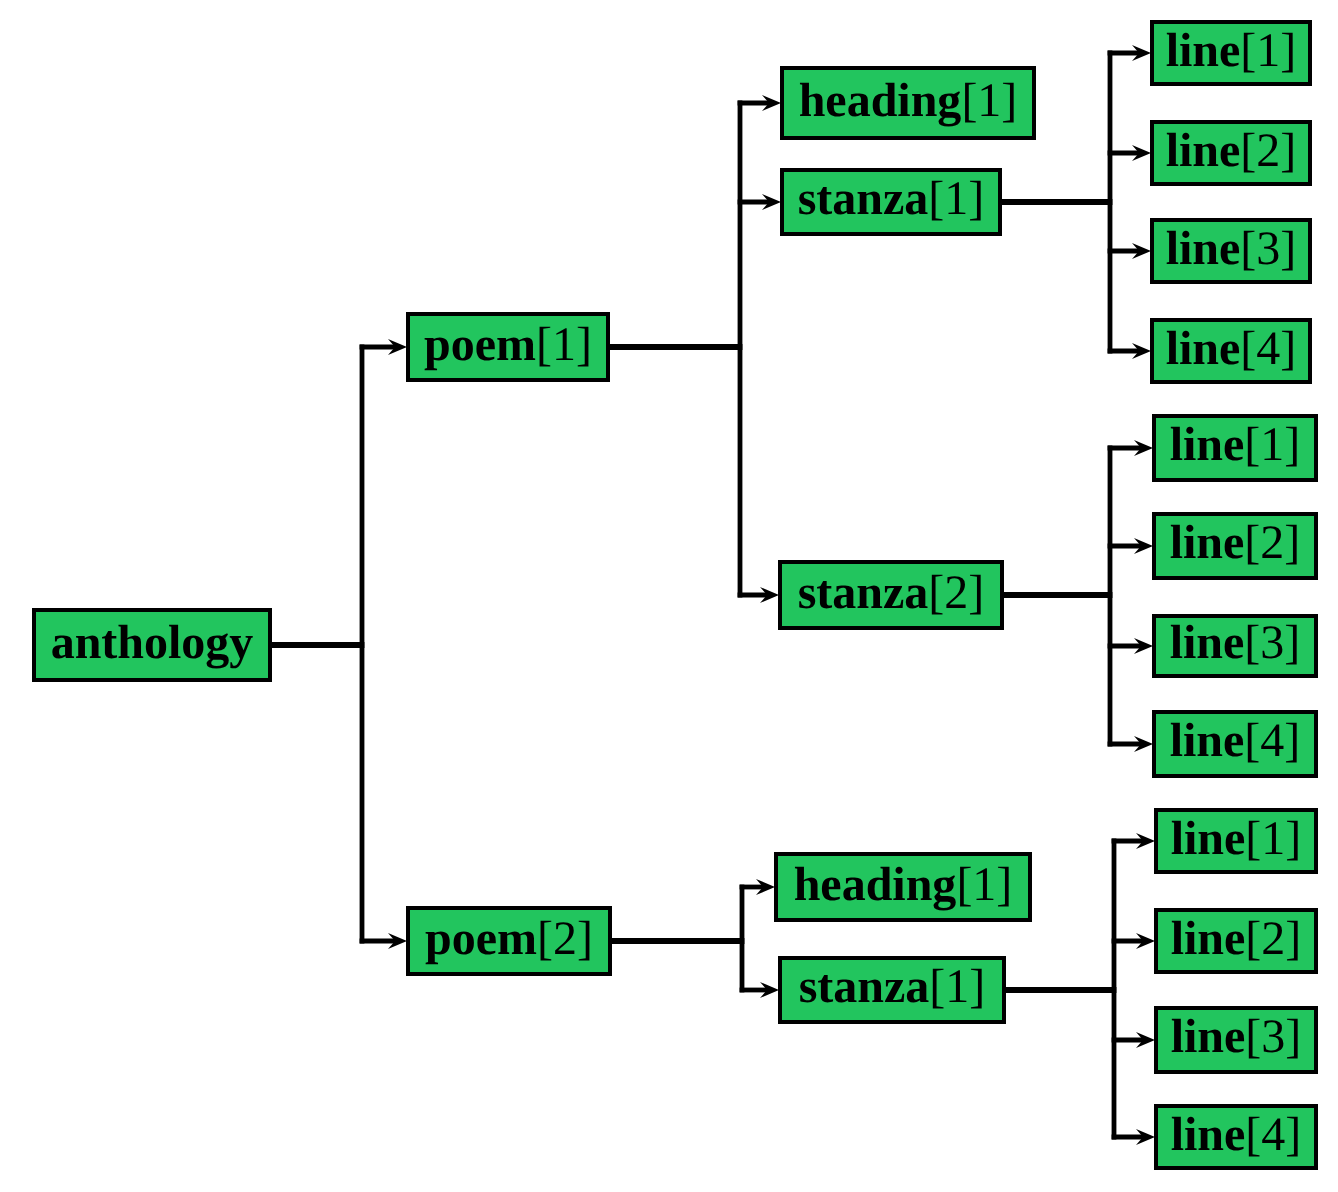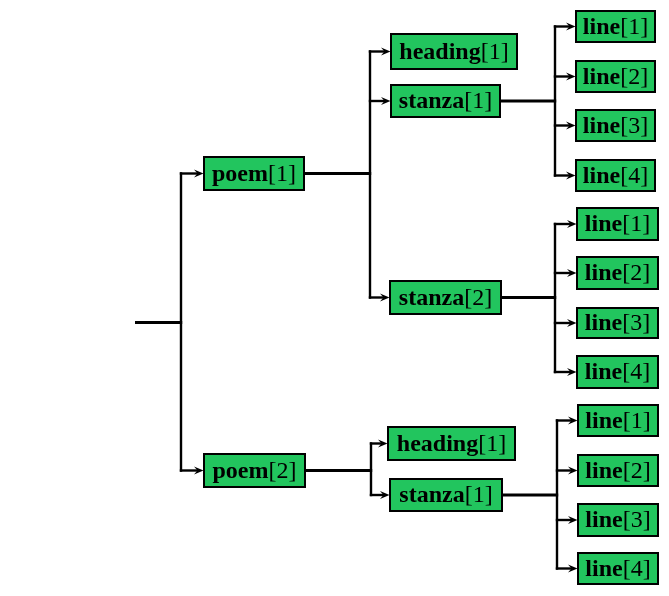--- a/index.html
+++ b/index.html
@@ -86,20 +86,24 @@
       <line x1="557" y1="419.3" x2="557" y2="569.7" stroke="#000000" stroke-width="2.4"></line>
       <line x1="555.8" y1="420.5" x2="573" y2="420.5" stroke="#000000" stroke-width="2.4"></line>
       <polygon points="577.5,420.5 568,416.5 571.5,420.5 568,424.5" fill="#000000"></polygon>
       <line x1="555.8" y1="470.5" x2="573" y2="470.5" stroke="#000000" stroke-width="2.4"></line>
       <polygon points="577.5,470.5 568,466.5 571.5,470.5 568,474.5" fill="#000000"></polygon>
       <line x1="555.8" y1="520" x2="573" y2="520" stroke="#000000" stroke-width="2.4"></line>
       <polygon points="577.5,520 568,516 571.5,520 568,524" fill="#000000"></polygon>
       <line x1="555.8" y1="568.5" x2="573" y2="568.5" stroke="#000000" stroke-width="2.4"></line>
       <polygon points="577.5,568.5 568,564.5 571.5,568.5 568,572.5" fill="#000000"></polygon>
     </svg>
+<div class="node" style="left: 16px; top: 304px; width: 120px; height: 37px;">
+      <span class="nm">anthology</span>
+      <span class="ix"></span>
+    </div>
     <div class="node" style="left: 203px; top: 156px; width: 102px; height: 35px;">
       <span class="nm">poem</span>
       <span class="ix">[1]</span>
     </div>
     <div class="node" style="left: 203px; top: 453px; width: 103px; height: 35px;">
       <span class="nm">poem</span>
       <span class="ix">[2]</span>
     </div>
     <div class="node" style="left: 390px; top: 33px; width: 128px; height: 37px;">
       <span class="nm">heading</span>

